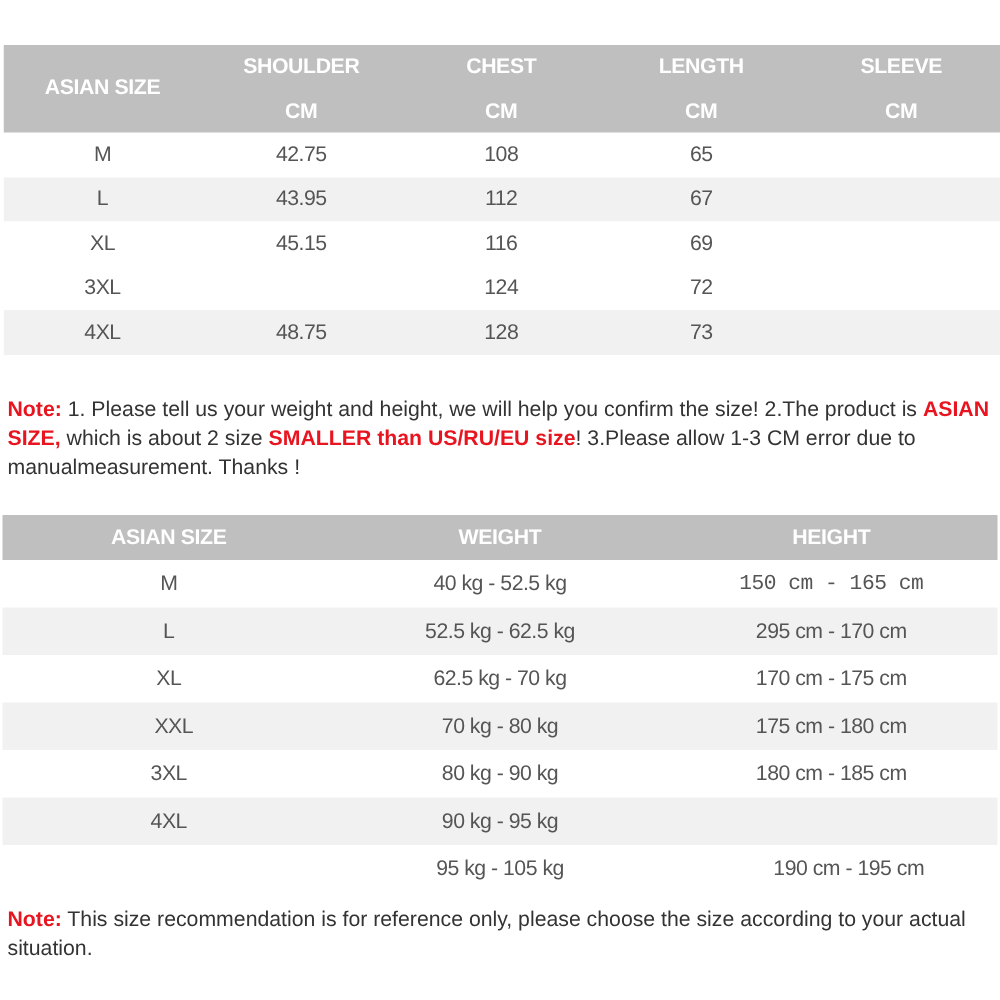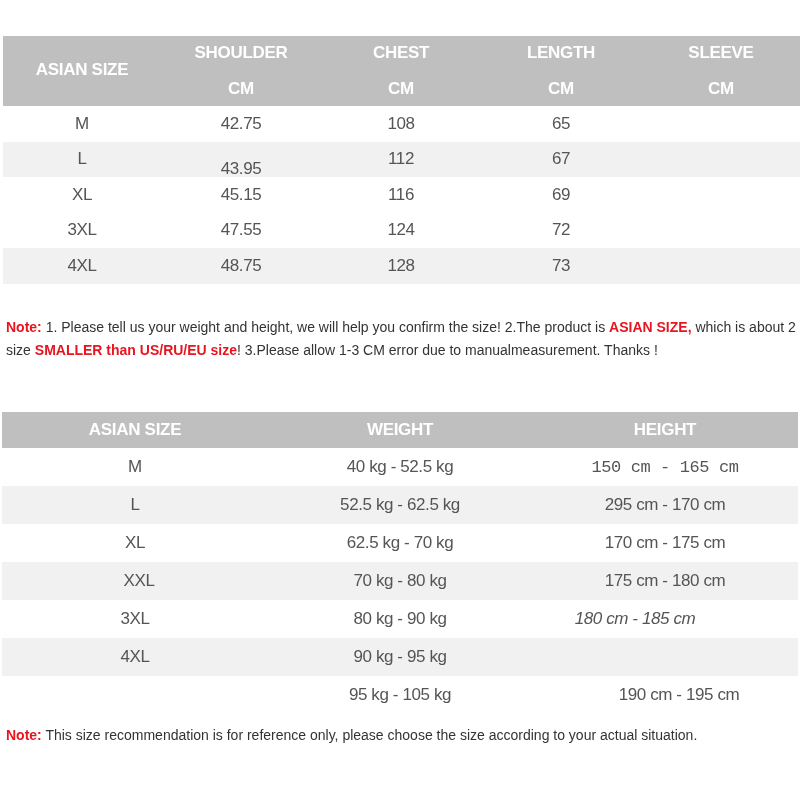--- a/index.html
+++ b/index.html
@@ -12,21 +12,21 @@
   #t2 { left: 2px; top: 412px; width: 796px; }
   .hdr { background: #bfbfbf; color: #ffffff; font-weight: bold; position: relative; }
   #t1 .hdr { height: 70px; }
   #t2 .hdr { height: 36px; }
   .hcell { position: absolute; text-align: center; font-size: 17px; letter-spacing: -0.3px; }
   .row { position: relative; }
   .row.alt { background: #f1f1f1; }
   #t1 .row { height: 35.5px; }
   #t2 .row { height: 38px; }
   .cell { position: absolute; top: 0; height: 100%; display: flex; align-items: center; justify-content: center; font-size: 17px; color: #555; letter-spacing: -0.4px; }
-  .note { position: absolute; font-size: 14px; color: #333; line-height: 23px; }
+  .note { position: absolute; font-size: 17px; color: #333; line-height: 23px; }
   .red { color: #e8141f; font-weight: bold; }
   #note1 { left: 6px; top: 316px; width: 792px; }
   #note2 { left: 6px; top: 724px; width: 792px; }
 </style>
 </head>
 <body>
 
 <div id="t1" class="tbl">
   <div class="hdr">
     <div class="hcell" style="left:0;width:158px;top:24px;">ASIAN SIZE</div>
@@ -42,35 +42,34 @@
 
   <div class="row">
     <div class="cell" style="left:0;width:158px;">M</div>
     <div class="cell" style="left:158px;width:160px;">42.75</div>
     <div class="cell" style="left:318px;width:160px;">108</div>
     <div class="cell" style="left:478px;width:160px;">65</div>
     <div class="cell" style="left:638px;width:160px;"></div>
   </div>
   <div class="row alt">
     <div class="cell" style="left:0;width:158px;">L</div>
-    <div class="cell" style="left:158px;width:160px;margin-top:10px;">43.95</div>
+    <div class="cell" style="left:158px;width:160px;">43.95</div>
     <div class="cell" style="left:318px;width:160px;">112</div>
     <div class="cell" style="left:478px;width:160px;">67</div>
     <div class="cell" style="left:638px;width:160px;"></div>
   </div>
   <div class="row">
     <div class="cell" style="left:0;width:158px;">XL</div>
     <div class="cell" style="left:158px;width:160px;">45.15</div>
     <div class="cell" style="left:318px;width:160px;">116</div>
     <div class="cell" style="left:478px;width:160px;">69</div>
     <div class="cell" style="left:638px;width:160px;"></div>
   </div>
   <div class="row">
     <div class="cell" style="left:0;width:158px;">3XL</div>
-    <div class="cell" style="left:158px;width:160px;">47.55</div>
     <div class="cell" style="left:318px;width:160px;">124</div>
     <div class="cell" style="left:478px;width:160px;">72</div>
     <div class="cell" style="left:638px;width:160px;"></div>
   </div>
   <div class="row alt">
     <div class="cell" style="left:0;width:158px;">4XL</div>
     <div class="cell" style="left:158px;width:160px;">48.75</div>
     <div class="cell" style="left:318px;width:160px;">128</div>
     <div class="cell" style="left:478px;width:160px;">73</div>
     <div class="cell" style="left:638px;width:160px;"></div>
@@ -102,21 +101,21 @@
     <div class="cell" style="left:530px;width:266px;">170 cm - 175 cm</div>
   </div>
   <div class="row alt">
     <div class="cell" style="left:4px;width:266px;">XXL</div>
     <div class="cell" style="left:266px;width:264px;">70 kg - 80 kg</div>
     <div class="cell" style="left:530px;width:266px;">175 cm - 180 cm</div>
   </div>
   <div class="row">
     <div class="cell" style="left:0;width:266px;">3XL</div>
     <div class="cell" style="left:266px;width:264px;">80 kg - 90 kg</div>
-    <div class="cell" style="left:500px;width:266px;font-style:italic;">180 cm - 185 cm</div>
+    <div class="cell" style="left:530px;width:266px;">180 cm - 185 cm</div>
   </div>
   <div class="row alt">
     <div class="cell" style="left:0;width:266px;">4XL</div>
     <div class="cell" style="left:266px;width:264px;">90 kg - 95 kg</div>
   </div>
   <div class="row">
     <div class="cell" style="left:266px;width:264px;">95 kg - 105 kg</div>
     <div class="cell" style="left:544px;width:266px;text-align:right;">190 cm - 195 cm</div>
   </div>
 </div>

